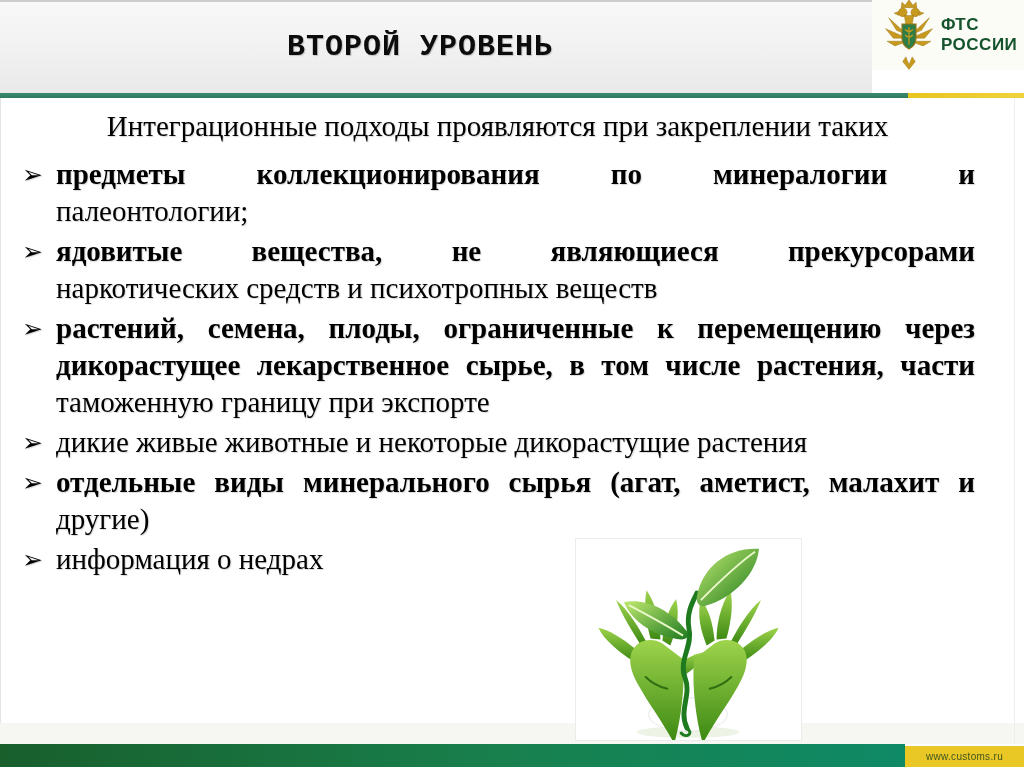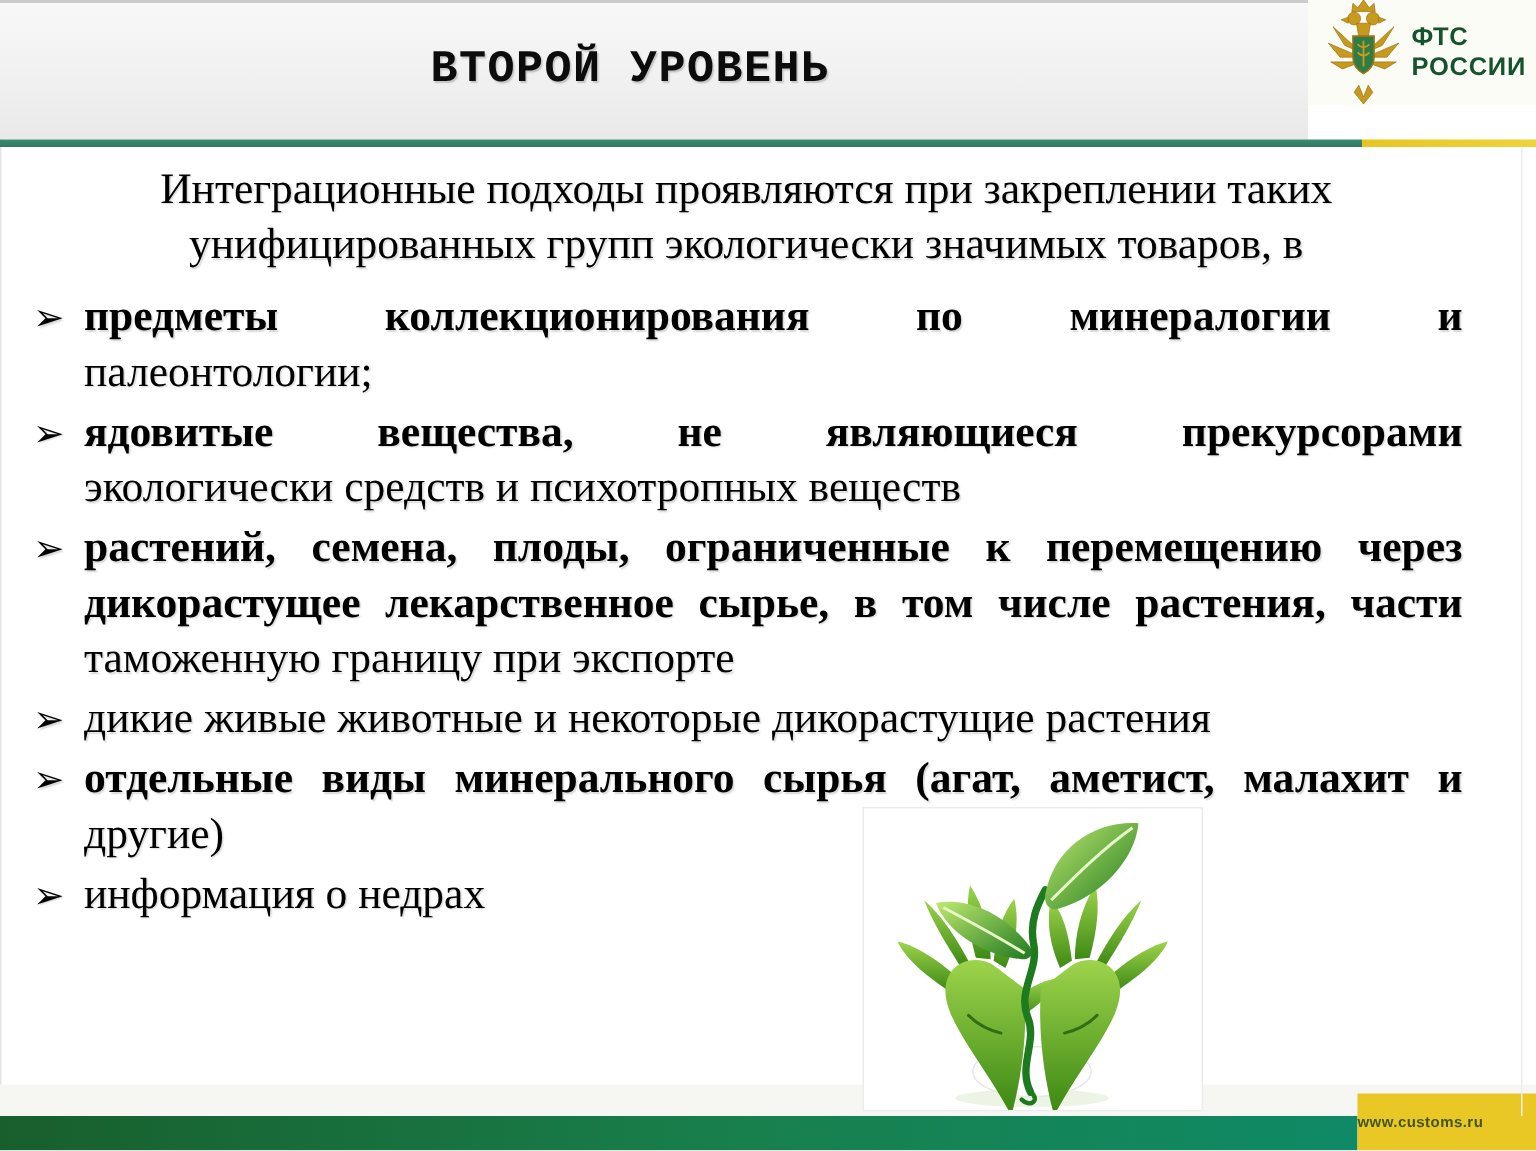--- a/index.html
+++ b/index.html
@@ -53,23 +53,23 @@
     position:absolute; left:575px; top:538px; width:227px; height:203px;
     background:#ffffff; border:1px solid #ececec; box-sizing:border-box; z-index:1;
   }
   .hands-box svg { display:block; width:100%; height:100%; }
   
   .pre-footer { position:absolute; left:0; bottom:23px; width:1024px; height:21px;
     background:#f6f6f3; }
   .footer-green { position:absolute; left:0; bottom:0; width:905px; height:23px;
     background:linear-gradient(90deg,var(--footer-green-1) 0%,#18804d 55%,var(--footer-green-2) 100%); }
   .footer-yellow {
-    position:absolute; left:905px; bottom:0; width:119px; height:38px;
-    background:var(--footer-yellow); display:flex; align-items:center; 
-    font-family:"Liberation Sans", sans-serif; font-size:10px; font-weight:bold;
+    position:absolute; left:905px; bottom:0; width:119px; height:21px;
+    background:var(--footer-yellow); display:flex; align-items:center; justify-content:center;
+    font-family:"Liberation Sans", sans-serif; font-size:10px; font-weight:normal;
     color:#44551f; letter-spacing:0.3px;
   }
   .right-line { position:absolute; top:98px; left:1014px; width:1px; height:646px; background:#ededed; }
   .left-line  { position:absolute; top:0; left:0; width:1px; height:767px; background:#e4e4e4; }
 </style>
 </head>
 <body>
 
 <div class="slide">
   <div class="left-line"></div>
@@ -158,32 +158,31 @@
       <path d="M126,62 C141,47 161,27 181,13" stroke="#e8f7c8" stroke-width="2" fill="none"></path>
 
       <path d="M112,94 C94,70 68,60 48,64 C56,85 82,100 106,102 C112,102 114,99 112,94 Z" fill="url(#lg)"></path>
       <path d="M108,98 C92,88 70,76 53,67" stroke="#e8f7c8" stroke-width="2" fill="none"></path>
     </svg>
   </div>
 
   <div class="body-text">
     <div id="intro">
         <div class="intro-line">Интеграционные подходы проявляются при закреплении таких</div>
-        <div class="intro-line">унифицированных групп экологически значимых товаров, в</div>
       </div>
     <ul class="bullet-list" id="bullets">
         <li class="bullet-item">
           <span class="marker">➢</span>
           <div class="bline just">предметы коллекционирования по минералогии и</div>
           <div class="bline">палеонтологии;</div>
         </li>
         <li class="bullet-item">
           <span class="marker">➢</span>
           <div class="bline just">ядовитые вещества, не являющиеся прекурсорами</div>
-          <div class="bline">экологически средств и психотропных веществ</div>
+          <div class="bline">наркотических средств и психотропных веществ</div>
         </li>
         <li class="bullet-item">
           <span class="marker">➢</span>
           <div class="bline just">растений, семена, плоды, ограниченные к перемещению через</div>
           <div class="bline just">дикорастущее лекарственное сырье, в том числе растения, части</div>
           <div class="bline">таможенную границу при экспорте</div>
         </li>
         <li class="bullet-item">
           <span class="marker">➢</span>
           <div class="bline">дикие живые животные и некоторые дикорастущие растения</div>

